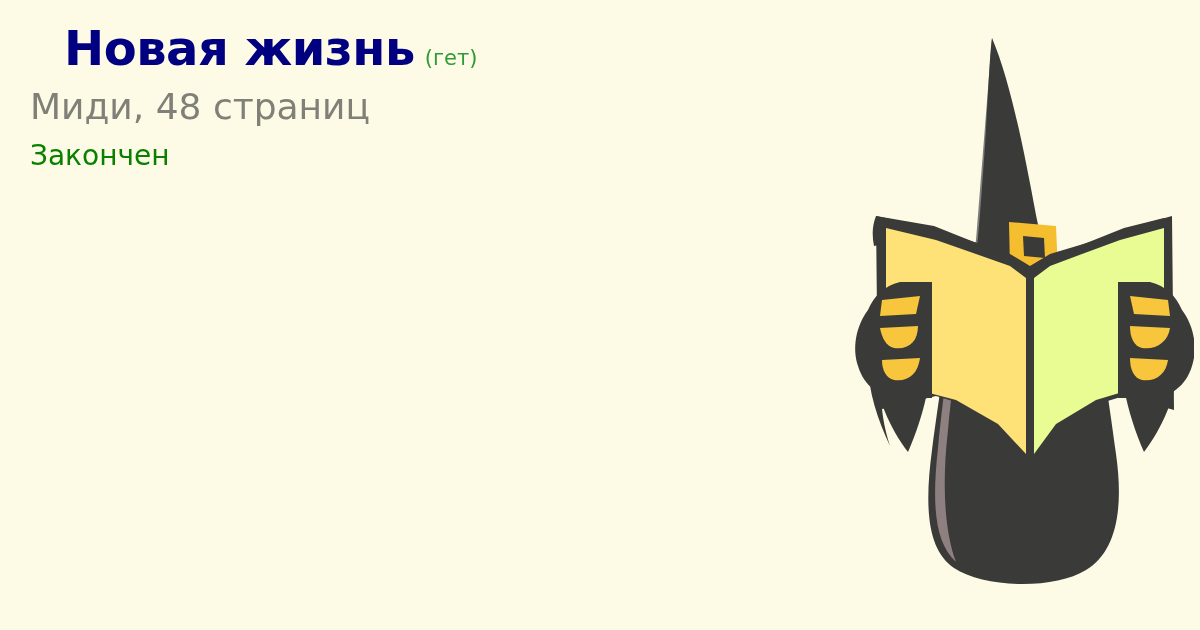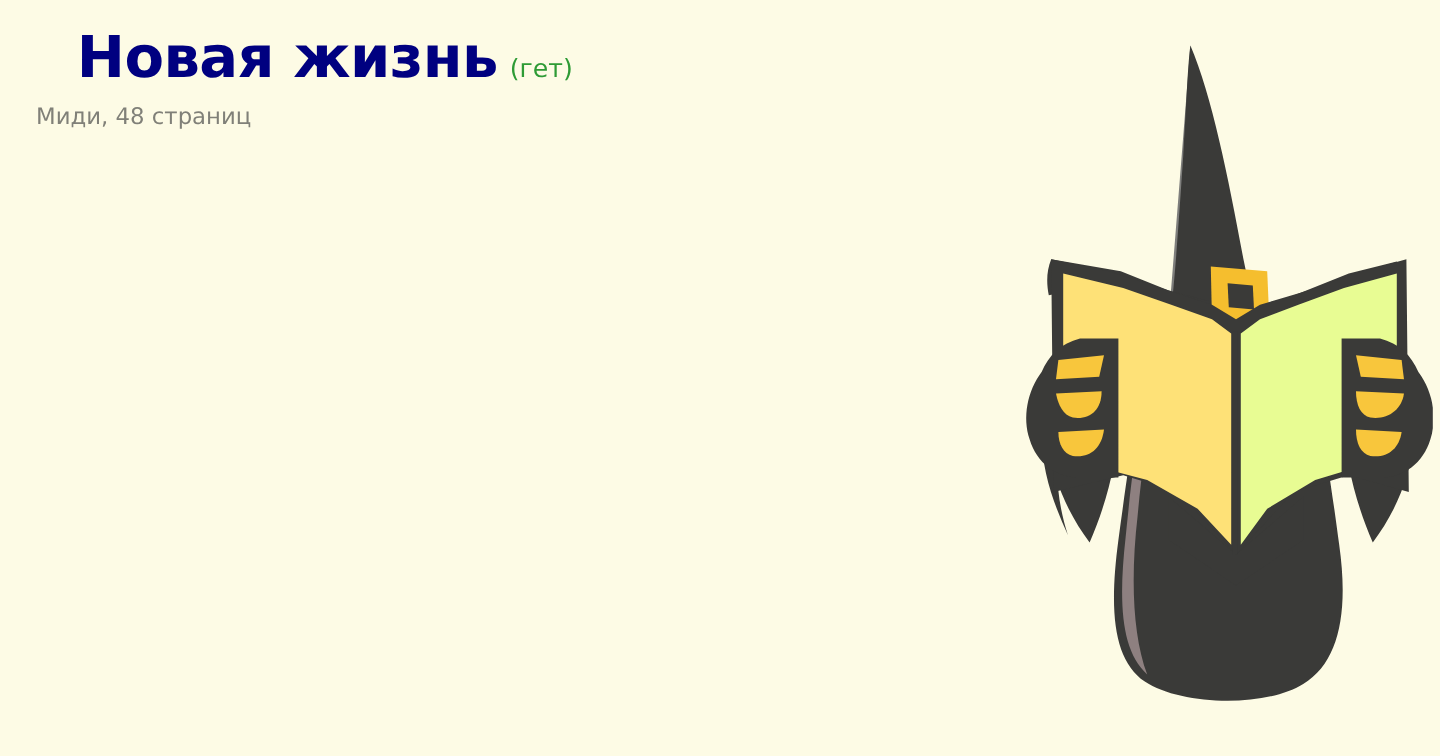--- a/index.html
+++ b/index.html
@@ -64,21 +64,21 @@
     display:block;
     margin-top:26px;
     font-size:28px;
     line-height:1.30;
     color:#777770;
     max-width:740px;
   }
   #size-pages {
     display:block;
     margin-top:14px;
-    font-size:19px;
+    font-size:36px;
     color:#808078;
   }
   #status {
     display:block;
     margin-top:12px;
     font-size:28px;
     color:#0A8000;
   }
   
   #illustration {
@@ -99,20 +99,21 @@
 
     <div id="title-row">
       <span id="fic-title">Новая жизнь</span><span id="fic-category">(гет)</span>
     </div>
 
 
 
 
     <span id="size-pages">Миди, 48 страниц</span>
 
+    <span id="status">Закончен</span>
 
   </div>
 
   <div id="illustration">
     <svg viewBox="0 0 370 615" xmlns="http://www.w3.org/2000/svg">
 
       <g>
         <path d="M168,28 L152,230 C150,245 150,252 148,262 L190,262 C188,245 186,200 182,150 C178,100 173,55 168,28 Z" fill="#7E7E7C"></path>
 
         <path d="M168,28 C186,70 200,140 212,205 C220,244 226,262 232,272

